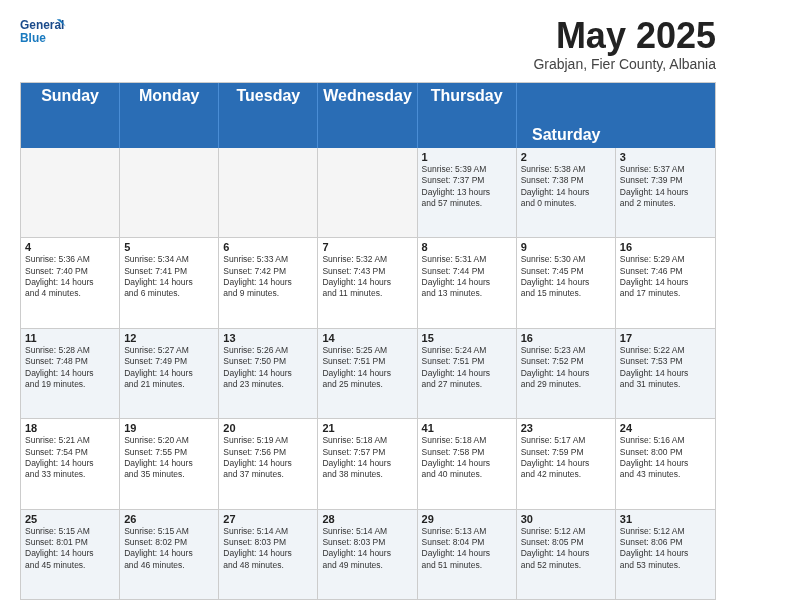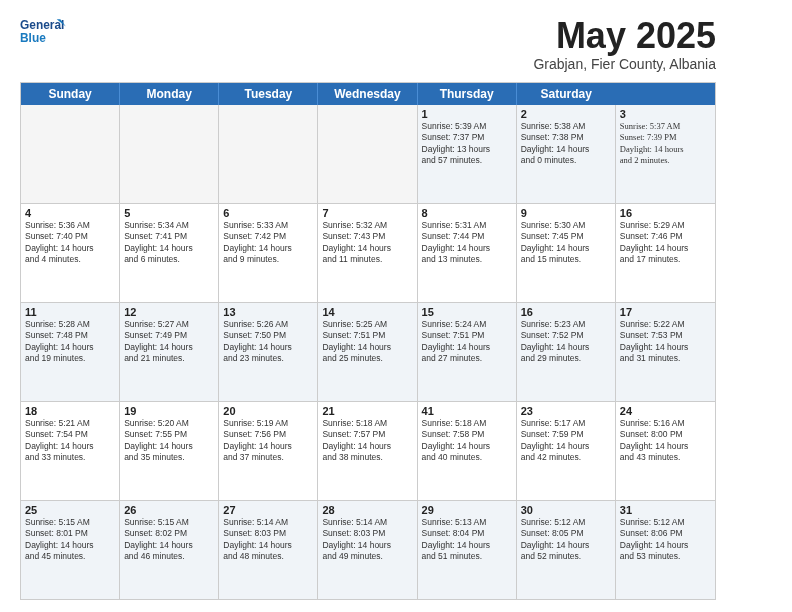--- a/index.html
+++ b/index.html
@@ -51,27 +51,27 @@
       flex-direction: column;
       border: 1px solid #ccc;
     }
     .calendar-header {
       display: grid;
       grid-template-columns: repeat(7, 1fr);
       background: #2a6db5;
     }
     .cal-head-cell {
       color: #fff;
-      font-size: 12px;
+      font-size: 16px;
       font-weight: bold;
       text-align: center;
       padding: 4px 2px;
       border-right: 1px solid #4a8dd5;
     }
-    .cal-head-cell:last-child { border-right: none; }
+    .cal-head-cell:last-child { border-right: none; margin-top: 39px; }
     .calendar-body {
       flex: 1;
       display: flex;
       flex-direction: column;
     }
     .cal-row {
       display: grid;
       grid-template-columns: repeat(7, 1fr);
       flex: 1;
       border-bottom: 1px solid #ccc;
@@ -143,21 +143,21 @@
           </div>
           <div class="cal-cell alt-row">
             <div class="day-num">2</div>
             <div class="cell-text" style="white-space: pre-line;">Sunrise: 5:38 AM
 Sunset: 7:38 PM
 Daylight: 14 hours
 and 0 minutes.</div>
           </div>
           <div class="cal-cell alt-row">
             <div class="day-num">3</div>
-            <div class="cell-text" style="white-space: pre-line; font-family: Liberation Serif, serif;">Sunrise: 5:37 AM
+            <div class="cell-text" style="white-space: pre-line;">Sunrise: 5:37 AM
 Sunset: 7:39 PM
 Daylight: 14 hours
 and 2 minutes.</div>
           </div>
         </div>
         <div class="cal-row">
           <div class="cal-cell">
             <div class="day-num">4</div>
             <div class="cell-text" style="white-space: pre-line;">Sunrise: 5:36 AM
 Sunset: 7:40 PM

